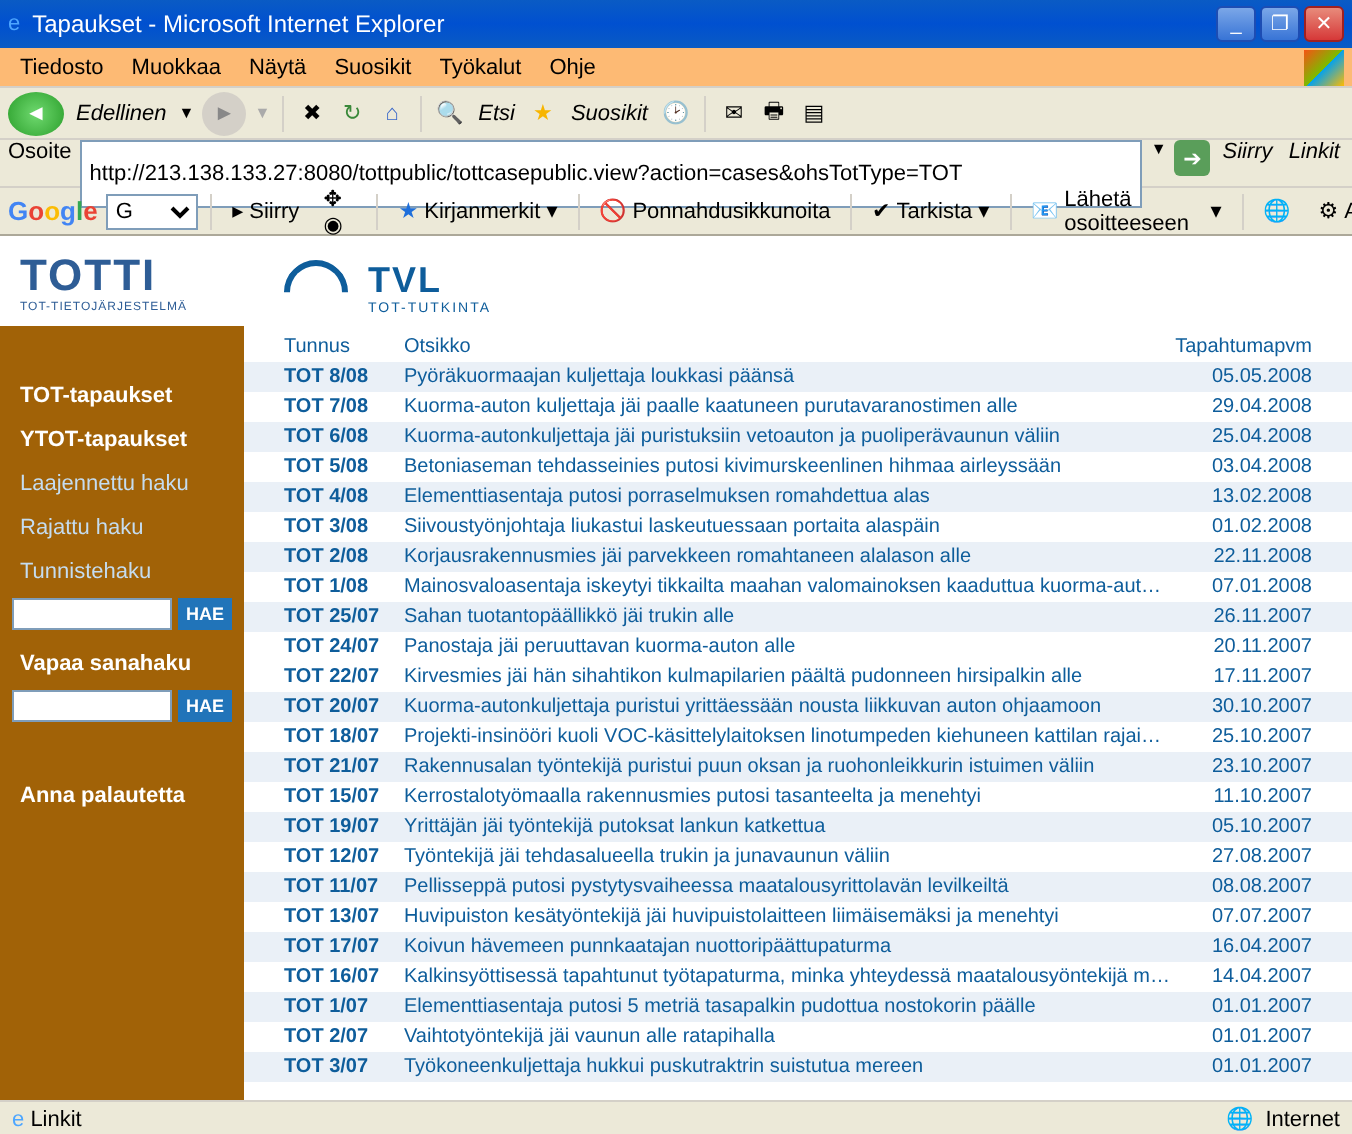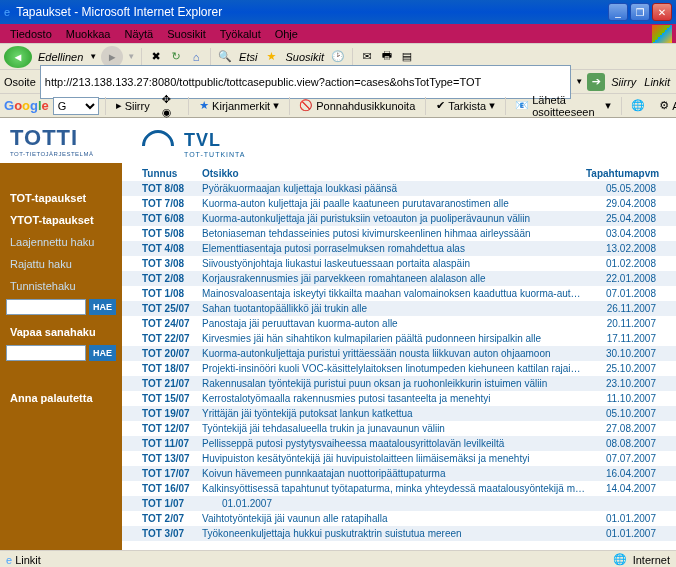--- a/index.html
+++ b/index.html
@@ -5,32 +5,32 @@
 * { margin: 0; padding: 0; box-sizing: border-box; }
 body { font-family: Tahoma, Arial, sans-serif; font-size: 11px; background: #ece9d8; width: 676px; height: 567px; overflow: hidden; }
 
 .titlebar { height: 24px; background: linear-gradient(to bottom, #0a5bc4, #0050d0, #0a5bc4); color: white; display: flex; align-items: center; padding: 0 4px; justify-content: space-between; }
 .titlebar-left { display: flex; align-items: center; gap: 6px; }
 .titlebar-title { font-weight: normal; font-size: 12px; }
 .titlebar-buttons { display: flex; gap: 2px; }
 .win-btn { width: 20px; height: 18px; background: linear-gradient(to bottom, #7ba7e8, #3874d6); border: 1px solid #1d4db3; border-radius: 3px; color: white; font-size: 10px; display: flex; align-items: center; justify-content: center; }
 .win-btn.close { background: linear-gradient(to bottom, #e88b7b, #d63838); border-color: #a02020; }
 
-.menubar { height: 20px; background: #be185d; display: flex; align-items: center; padding: 0 4px; gap: 2px; border-bottom: 1px solid #d4d0c8; justify-content: space-between; }
+.menubar { height: 20px; background: #fdba74; display: flex; align-items: center; padding: 0 4px; gap: 2px; border-bottom: 1px solid #d4d0c8; justify-content: space-between; }
 .menu-items { display: flex; gap: 2px; }
 .menu-item { padding: 2px 6px; font-size: 11px; }
 .menu-logo { width: 20px; height: 18px; background: linear-gradient(135deg,#f65314,#7cbb00 50%,#00a1f1 50%,#ffbb00); }
 
 .toolbar { height: 26px; background: #ece9d8; display: flex; align-items: center; padding: 0 4px; gap: 4px; border-bottom: 1px solid #d4d0c8; }
 .nav-back { width: 28px; height: 22px; background: radial-gradient(circle, #6fd96f, #2a9e2a); border-radius: 50%; display: flex; align-items: center; justify-content: center; color: white; }
 .nav-fwd { width: 22px; height: 22px; background: #d4d0c8; border-radius: 50%; display: flex; align-items: center; justify-content: center; color: #888; }
 .tb-txt { font-size: 11px; padding: 0 2px; font-style: italic; }
 .tb-icon { width: 16px; height: 16px; display: inline-flex; align-items: center; justify-content: center; }
 
-.addressbar { height: 24px; background: #ece9d8; display: flex; align-items: center; padding: 0 4px; gap: 4px; border-bottom: 1px solid #d4d0c8; }
+.addressbar { height: 24px; background: #ece9d8; display: flex; padding: 0 4px; gap: 4px; border-bottom: 1px solid #d4d0c8; }
 .addr-label { font-size: 11px; }
 .addr-input { flex: 1; height: 34px; border: 1px solid #7f9db9; background: white; font-size: 11px; padding: 0 4px; }
 .go-btn { width: 18px; height: 18px; background: #5a9e5a; border-radius: 3px; display: flex; align-items: center; justify-content: center; color: white; }
 
 .googlebar { height: 24px; background: #ece9d8; display: flex; align-items: center; padding: 0 4px; gap: 6px; border-bottom: 1px solid #aca899; font-size: 11px; justify-content: space-between; }
 .glogo { font-weight: bold; font-size: 13px; }
 .glogo .b { color:#4285f4; } .glogo .r { color:#ea4335; } .glogo .y { color:#fbbc05; } .glogo .g { color:#34a853; }
 .gsel { height: 18px; border: 1px solid #7f9db9; background: white; width: 60px; font-size:11px; }
 .gbtn { padding: 1px 4px; display: flex; align-items: center; gap: 3px; }
 .star-y { color: #f7b500; } .star-b { color: #1e6fdb; }
@@ -48,21 +48,21 @@
 .side-input { flex: 1; height: 16px; border: 1px solid #7f9db9; background:white; font-size: 10px; width: 60px; }
 .hae-btn { background: #2174b9; color: white; border: none; font-size: 9px; padding: 1px 4px; font-weight: bold; }
 
 .main { flex: 1; background: white; overflow-y: scroll; position: relative; }
 .tvl-header { padding: 12px 20px 8px; display: flex; align-items: center; gap: 10px; }
 .tvl-arc { width: 32px; height: 24px; position:relative; }
 .tvl-arc::before { content:''; position:absolute; width:26px; height:26px; border:3px solid #0e5d9b; border-radius:50%; border-bottom-color:transparent; border-left-color:transparent; transform:rotate(-45deg); top:-2px; left:0; }
 .tvl-text { font-weight: bold; font-size: 18px; color: #0e5d9b; letter-spacing: 1px; }
 .tvl-sub { font-size: 7px; color: #0e5d9b; letter-spacing: 1px; }
 
-.table-head { display: flex; padding: 2px 20px; font-size: 10px; font-weight: bold; color: #0e5d9b; }
+.table-head { display: flex; padding: 2px 20px; font-size: 10px; font-weight: normal; color: #0e5d9b; }
 .col-tunnus { width: 60px; }
 .col-otsikko { flex: 1; }
 .col-date { width: 70px; text-align: right; }
 .rows { }
 .row { display: flex; padding: 1px 20px; font-size: 10px; line-height: 13px; }
 .row.even { background: #eaf0f7; }
 .row .col-tunnus { color: #0e5d9b; font-weight: bold; }
 .row .col-otsikko { color: #0e5d9b; white-space: nowrap; overflow: hidden; text-overflow: ellipsis; }
 .row .col-date { color: #0e5d9b; }
 
@@ -217,21 +217,21 @@
           <div class="col-date">13.02.2008</div>
         </div>
         <div class="row">
           <div class="col-tunnus">TOT 3/08</div>
           <div class="col-otsikko">Siivoustyönjohtaja liukastui laskeutuessaan portaita alaspäin</div>
           <div class="col-date">01.02.2008</div>
         </div>
         <div class="row even">
           <div class="col-tunnus">TOT 2/08</div>
           <div class="col-otsikko">Korjausrakennusmies jäi parvekkeen romahtaneen alalason alle</div>
-          <div class="col-date">22.01.2008</div>
+          <div class="col-date">22.11.2008</div>
         </div>
         <div class="row">
           <div class="col-tunnus">TOT 1/08</div>
           <div class="col-otsikko">Mainosvaloasentaja iskeytyi tikkailta maahan valomainoksen kaaduttua kuorma-auton lavalta</div>
           <div class="col-date">07.01.2008</div>
         </div>
         <div class="row even">
           <div class="col-tunnus">TOT 25/07</div>
           <div class="col-otsikko">Sahan tuotantopäällikkö jäi trukin alle</div>
           <div class="col-date">26.11.2007</div>
@@ -291,20 +291,21 @@
           <div class="col-otsikko">Koivun hävemeen punnkaatajan nuottoripäättupaturma</div>
           <div class="col-date">16.04.2007</div>
         </div>
         <div class="row">
           <div class="col-tunnus">TOT 16/07</div>
           <div class="col-otsikko">Kalkinsyöttisessä tapahtunut työtapaturma, minka yhteydessä maatalousyöntekijä menehtyi</div>
           <div class="col-date">14.04.2007</div>
         </div>
         <div class="row even">
           <div class="col-tunnus">TOT 1/07</div>
+          <div class="col-otsikko">Elementtiasentaja putosi 5 metriä tasapalkin pudottua nostokorin päälle</div>
           <div class="col-date">01.01.2007</div>
         </div>
         <div class="row">
           <div class="col-tunnus">TOT 2/07</div>
           <div class="col-otsikko">Vaihtotyöntekijä jäi vaunun alle ratapihalla</div>
           <div class="col-date">01.01.2007</div>
         </div>
         <div class="row even">
           <div class="col-tunnus">TOT 3/07</div>
           <div class="col-otsikko">Työkoneenkuljettaja hukkui puskutraktrin suistutua mereen</div>

